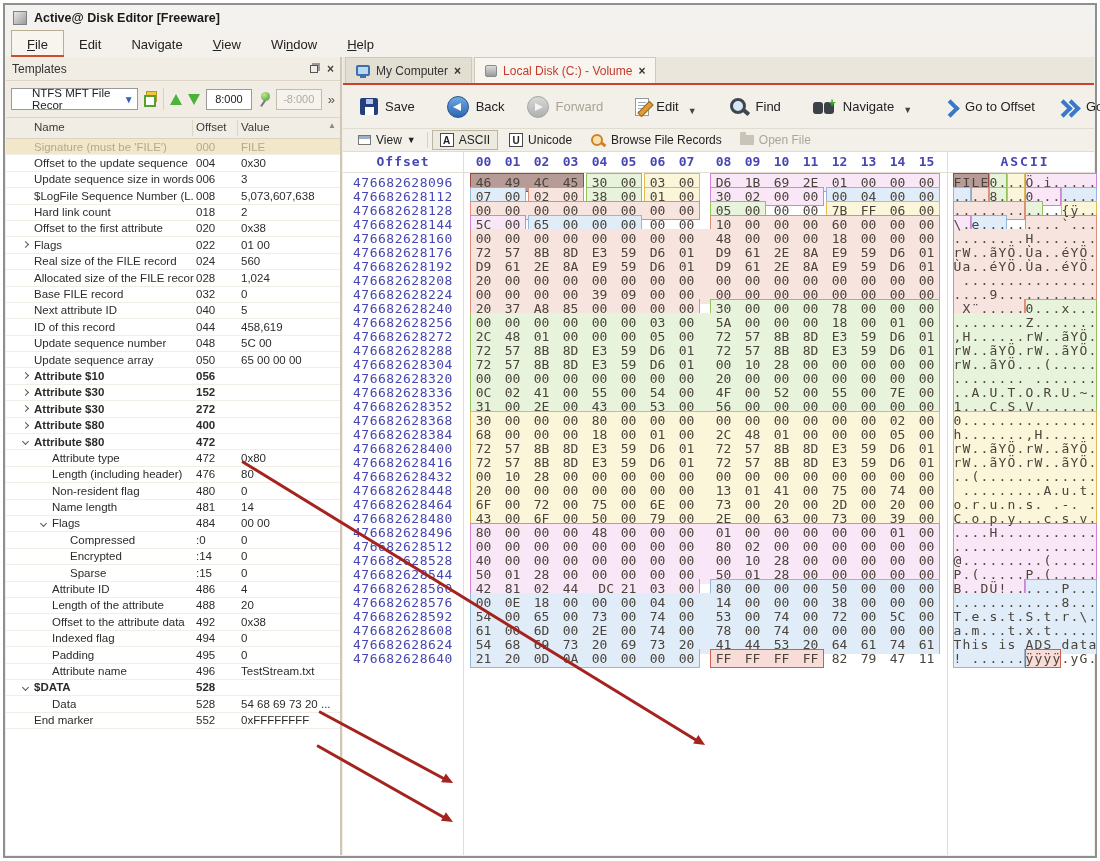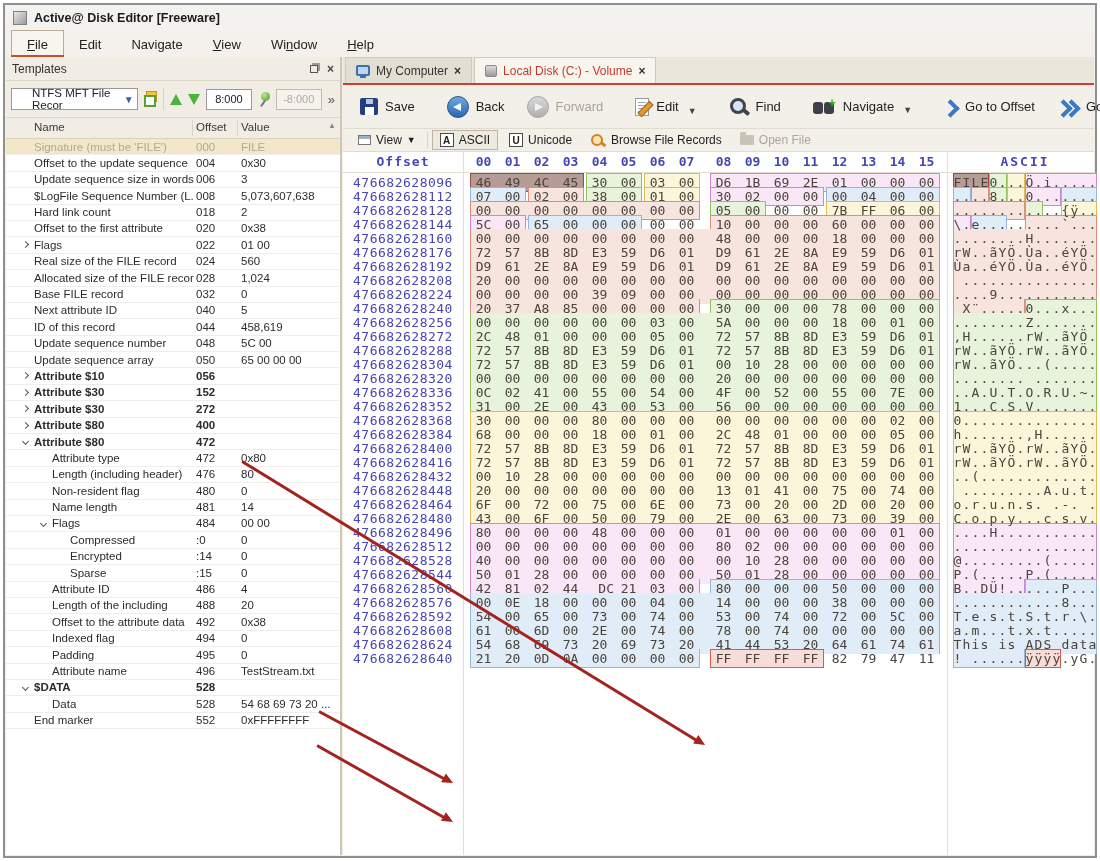--- a/index.html
+++ b/index.html
@@ -317,21 +317,21 @@
           <div class="tn" style="left: 64px;">Sparse</div>
           <div class="to">:15</div>
           <div class="tv">0</div>
         </div>
         <div class="trow">
           <div class="tn" style="left: 46px;">Attribute ID</div>
           <div class="to">486</div>
           <div class="tv">4</div>
         </div>
         <div class="trow">
-          <div class="tn" style="left: 46px;">Length of the including</div>
+          <div class="tn" style="left: 46px;">Length of the attribute</div>
           <div class="to">488</div>
           <div class="tv">20</div>
         </div>
         <div class="trow">
           <div class="tn" style="left: 46px;">Offset to the attribute data</div>
           <div class="to">492</div>
           <div class="tv">0x38</div>
         </div>
         <div class="trow">
           <div class="tn" style="left: 46px;">Indexed flag</div>

